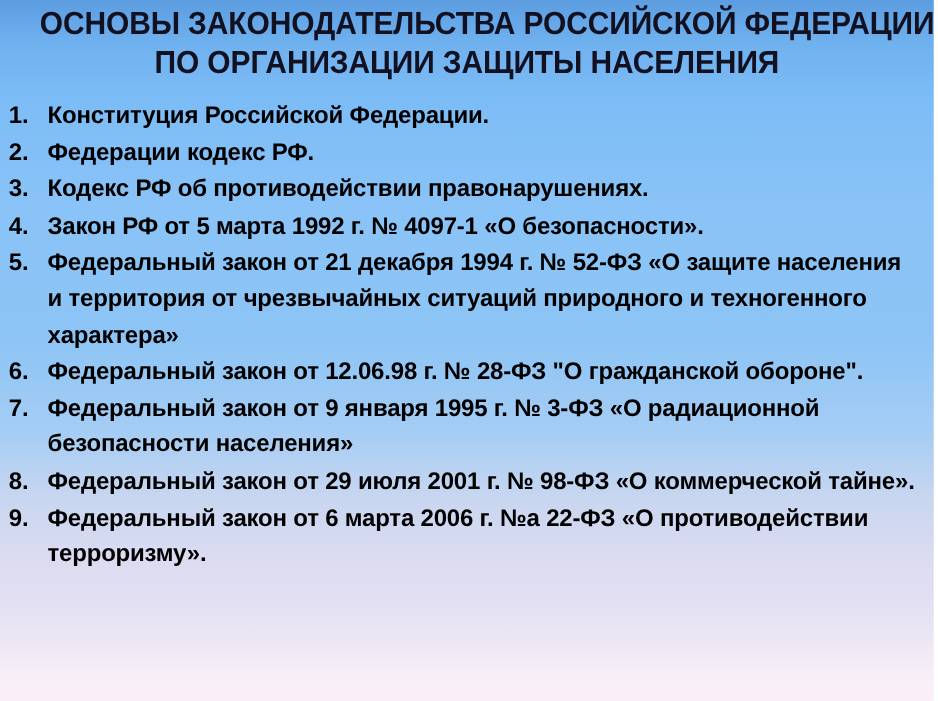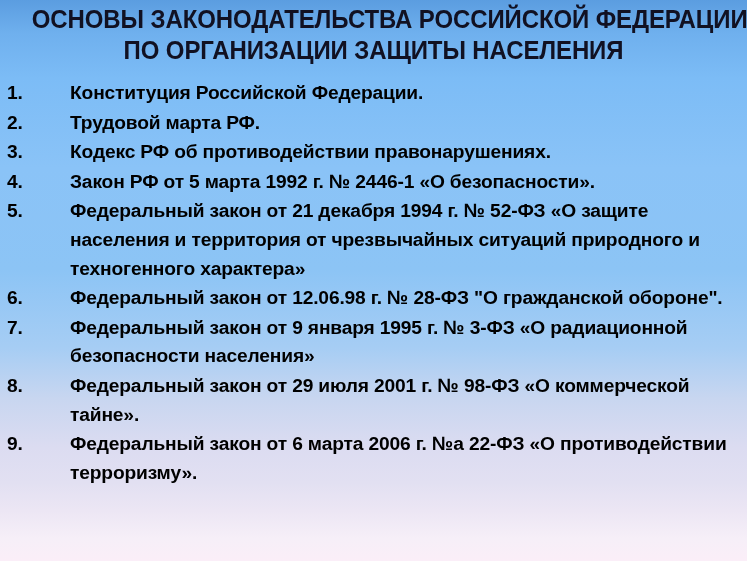--- a/index.html
+++ b/index.html
@@ -71,49 +71,48 @@
   .item-number {
     flex: 0 0 auto;
     width: 33px;
     text-align: left;
     padding-left: 2px;
     box-sizing: border-box;
   }
   .item-text {
     flex: 1 1 auto;
     padding-right: 4px;
-    margin-left: 32px;
   }
 </style>
 </head>
 <body>
 
 <div id="slide">
 
   <div class="title-block">
     <span class="title-line">ОСНОВЫ ЗАКОНОДАТЕЛЬСТВА РОССИЙСКОЙ ФЕДЕРАЦИИ</span>
     <span class="title-line">ПО ОРГАНИЗАЦИИ ЗАЩИТЫ НАСЕЛЕНИЯ</span>
   </div>
 
   <ol class="list" id="law-list">
       <li class="list-item">
         <span class="item-number">1.</span>
         <span class="item-text">Конституция Российской Федерации.</span>
       </li>
       <li class="list-item">
         <span class="item-number">2.</span>
-        <span class="item-text">Трудовой марта РФ.</span>
+        <span class="item-text">Федерации кодекс РФ.</span>
       </li>
       <li class="list-item">
         <span class="item-number">3.</span>
         <span class="item-text">Кодекс РФ об противодействии правонарушениях.</span>
       </li>
       <li class="list-item">
         <span class="item-number">4.</span>
-        <span class="item-text">Закон РФ от 5 марта 1992 г. № 2446-1 «О безопасности».</span>
+        <span class="item-text">Закон РФ от 5 марта 1992 г. № 4097-1 «О безопасности».</span>
       </li>
       <li class="list-item">
         <span class="item-number">5.</span>
         <span class="item-text">Федеральный закон от 21 декабря 1994 г. № 52-ФЗ «О защите населения и территория от чрезвычайных ситуаций природного и техногенного характера»</span>
       </li>
       <li class="list-item">
         <span class="item-number">6.</span>
         <span class="item-text">Федеральный закон от 12.06.98 г. № 28-ФЗ "О гражданской обороне".</span>
       </li>
       <li class="list-item">

